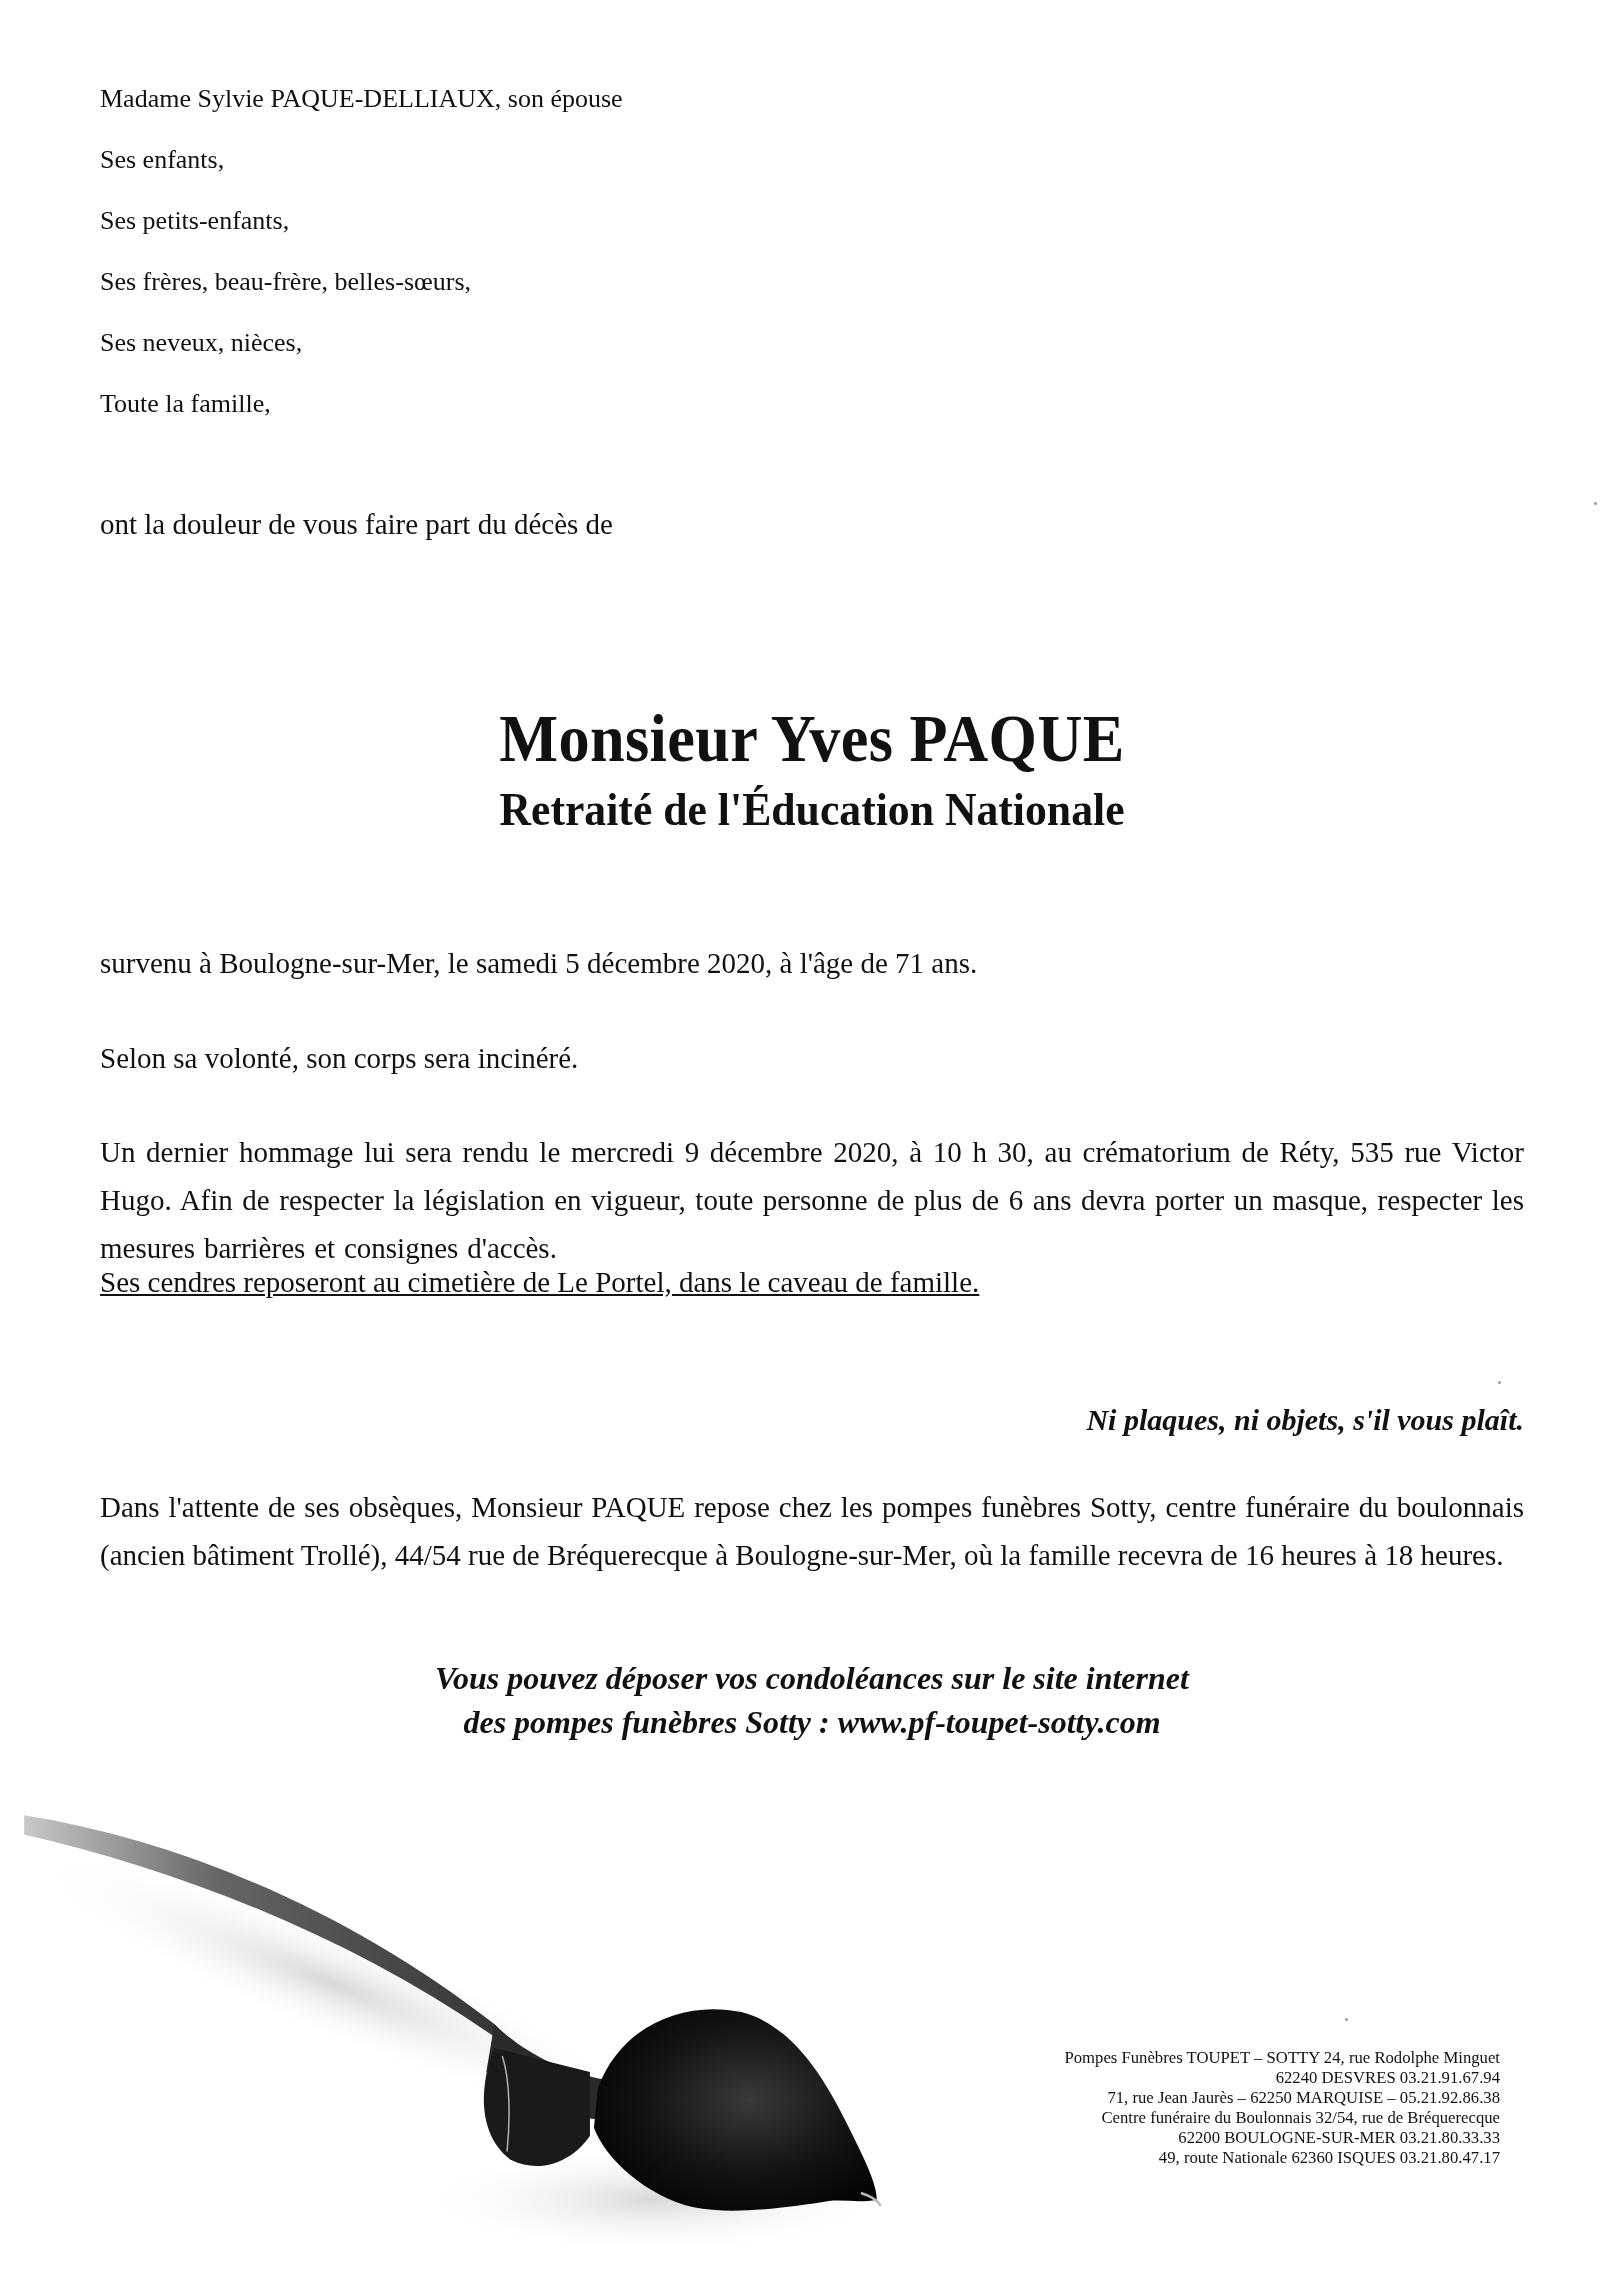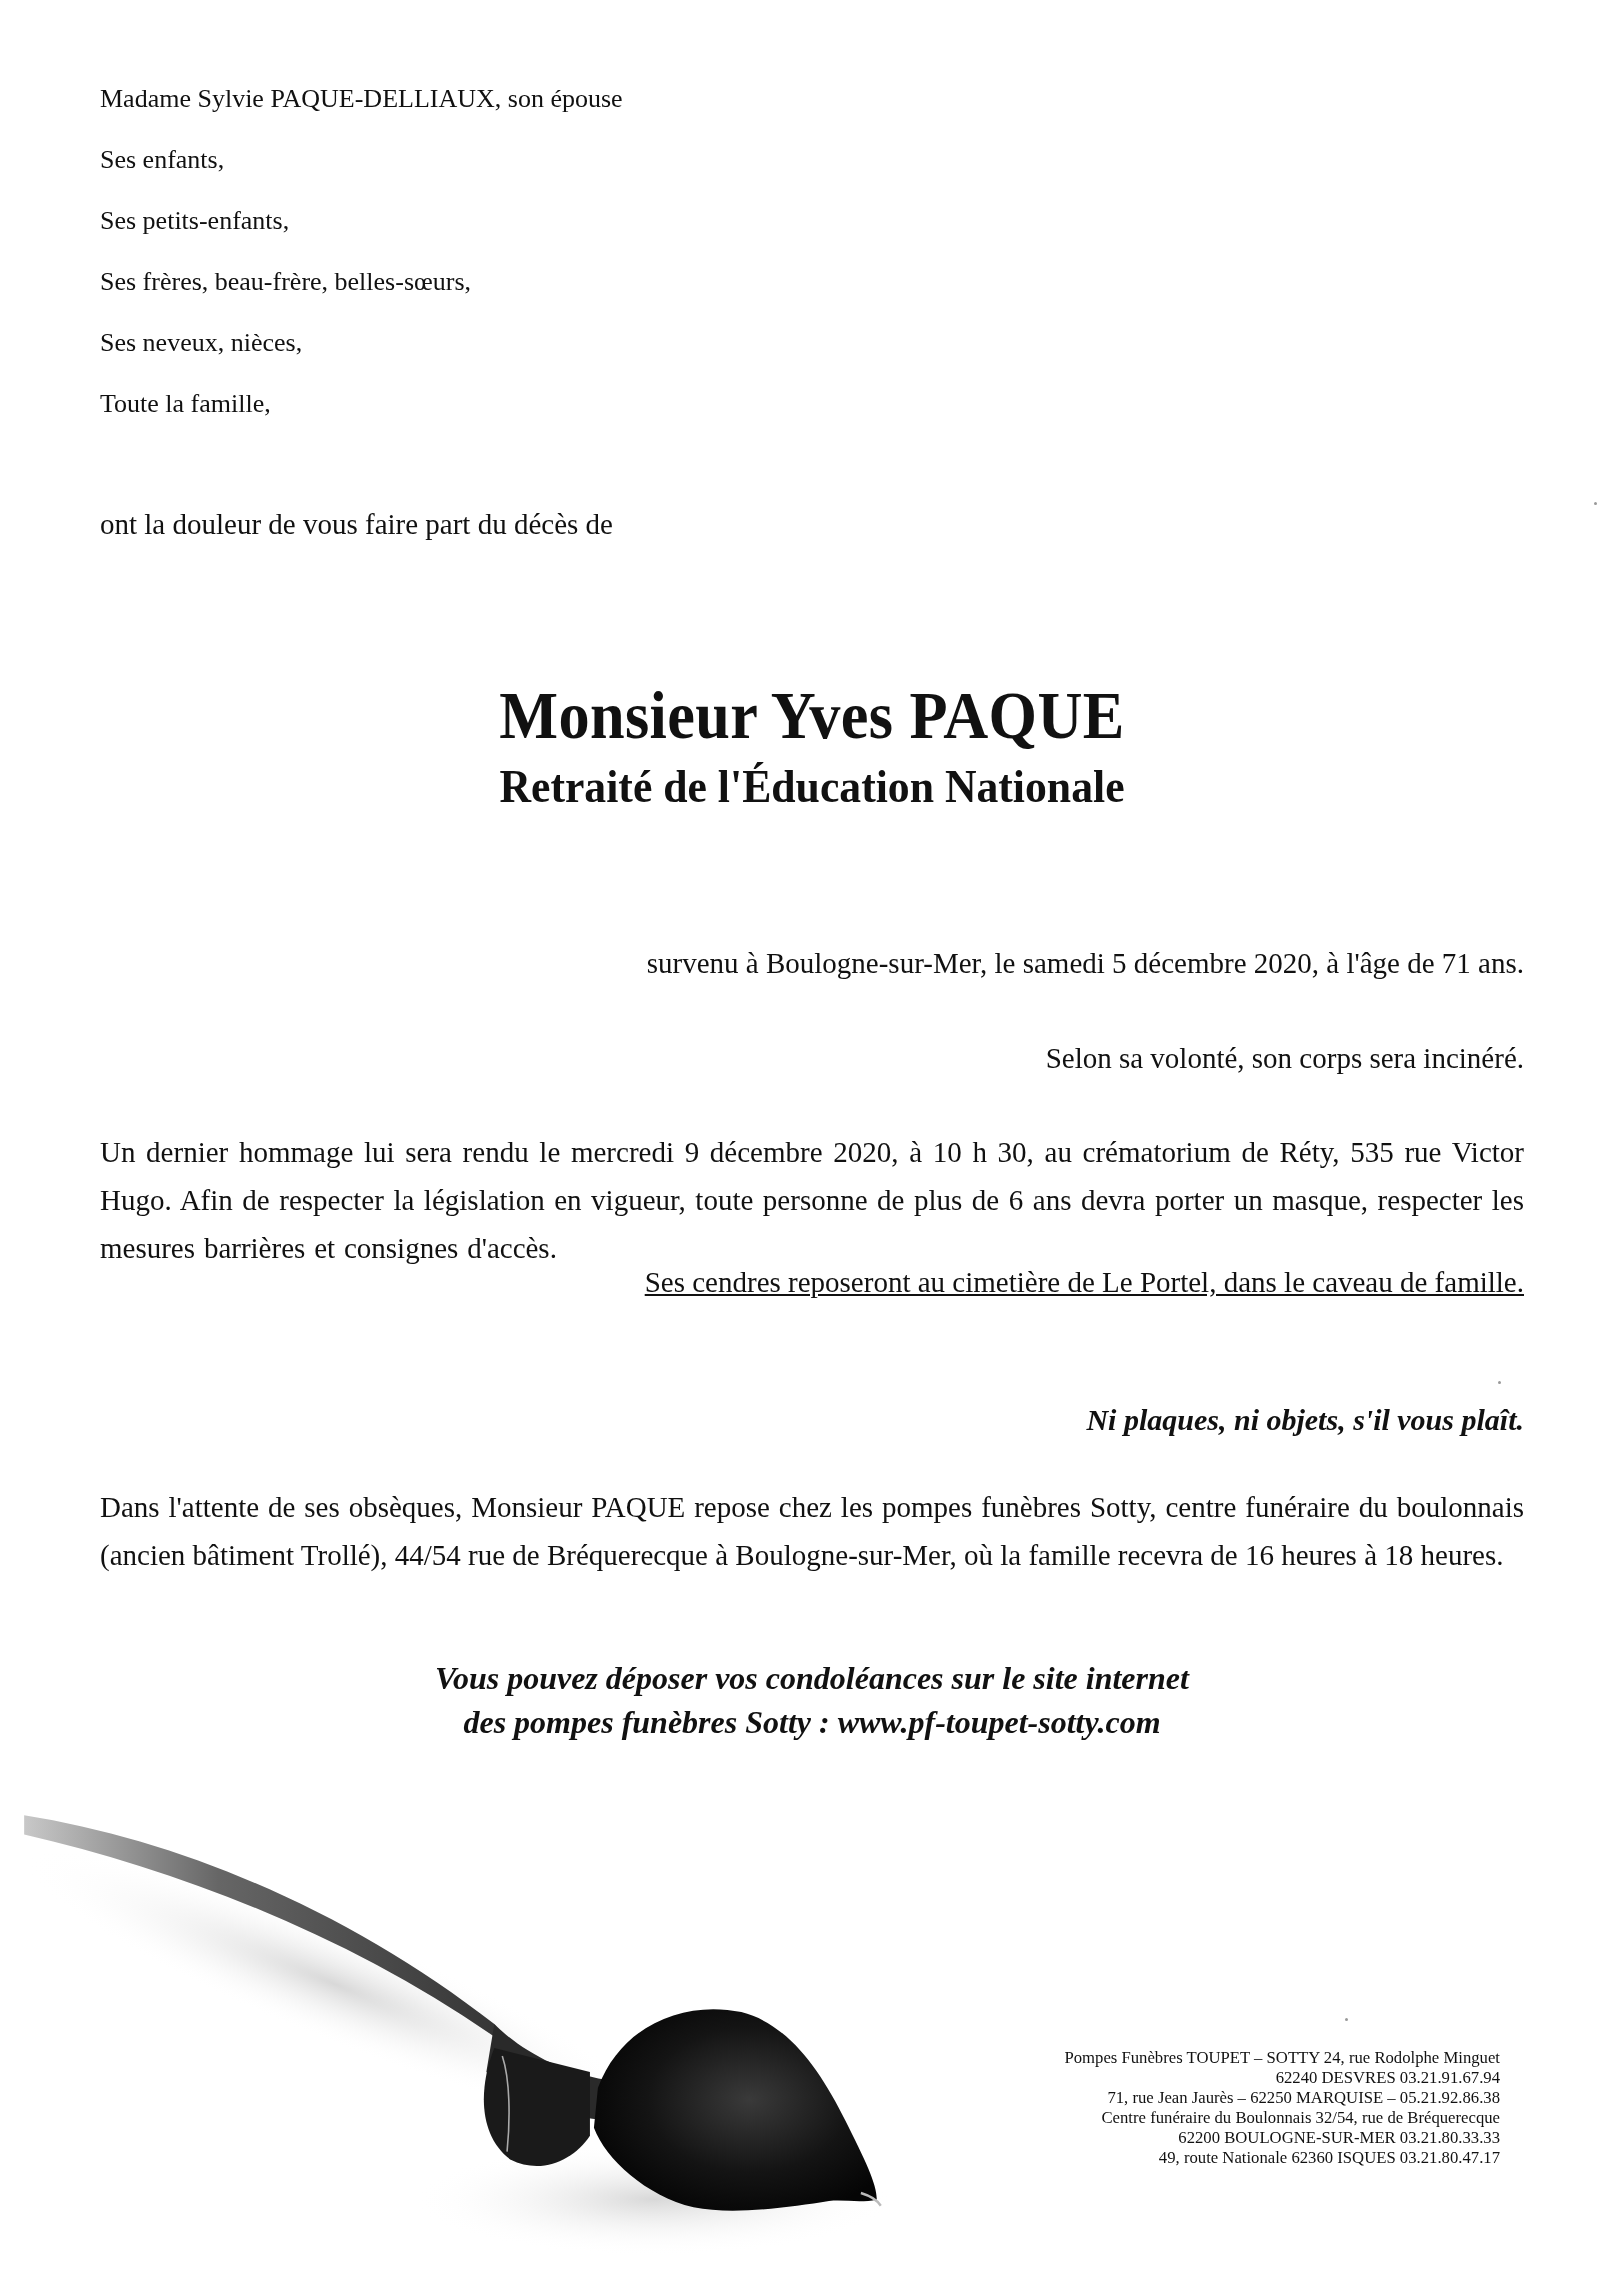--- a/index.html
+++ b/index.html
@@ -5,25 +5,25 @@
     html, body { margin: 0; padding: 0; background: #ffffff; }
     body {
       width: 1624px; height: 2295px; position: relative; overflow: hidden;
       font-family: "Liberation Serif", "DejaVu Serif", serif; color: #111111;
     }
     .page { position: absolute; left: 0; top: 0; width: 1624px; height: 2295px; }
     .txt { position: absolute; font-size: 29px; line-height: 33px; white-space: nowrap; }
     .family { position: absolute; left: 100px; top: 82px; font-size: 26px; }
     .family div { height: 61px; line-height: 33px; white-space: nowrap; }
     .intro { left: 100px; top: 508px; }
-    .heading { position: absolute; left: 0; width: 1624px; top: 677px; text-align: center; }
+    .heading { position: absolute; left: 0; width: 1624px; top: 700px; text-align: center; }
     .heading .name { font-size: 67px; font-weight: bold; line-height: 77px; transform: scaleX(0.93); letter-spacing: 0.4px; }
     .heading .role { font-size: 46px; font-weight: bold; line-height: 53px; margin-top: 6.4px; transform: scaleX(0.95); }
     .para { position: absolute; left: 100px; width: 1424px; font-size: 29px; line-height: 48px; text-align: justify; }
-    .para.nojust { text-align: right; white-space: nowrap; }
+    .para.nojust { text-align: left; white-space: nowrap; }
     .p1 { top: 939px; }
     .p2 { top: 1034px; }
     .p3 { top: 1128px; text-align-last: left; word-spacing: 1.6px; }
     .p4 { top: 1258px; text-decoration: underline; }
     .no-flowers { position: absolute; right: 100px; top: 1403px; font-size: 30px; font-style: italic; font-weight: bold; white-space: nowrap; }
     .p5 { top: 1483px; text-align-last: left; }
     .condol { position: absolute; left: 0; width: 1624px; top: 1656px; text-align: center; font-size: 32px; font-style: italic; font-weight: bold; line-height: 44px; }
     .flower { position: absolute; left: 0; top: 1785px; width: 893px; height: 510px; }
     .addr { position: absolute; right: 124px; top: 2048px; text-align: right; font-size: 16.7px; line-height: 20px; white-space: nowrap; }
     .speck { position: absolute; width: 3.2px; height: 3.2px; background: #999; border-radius: 50%; }

